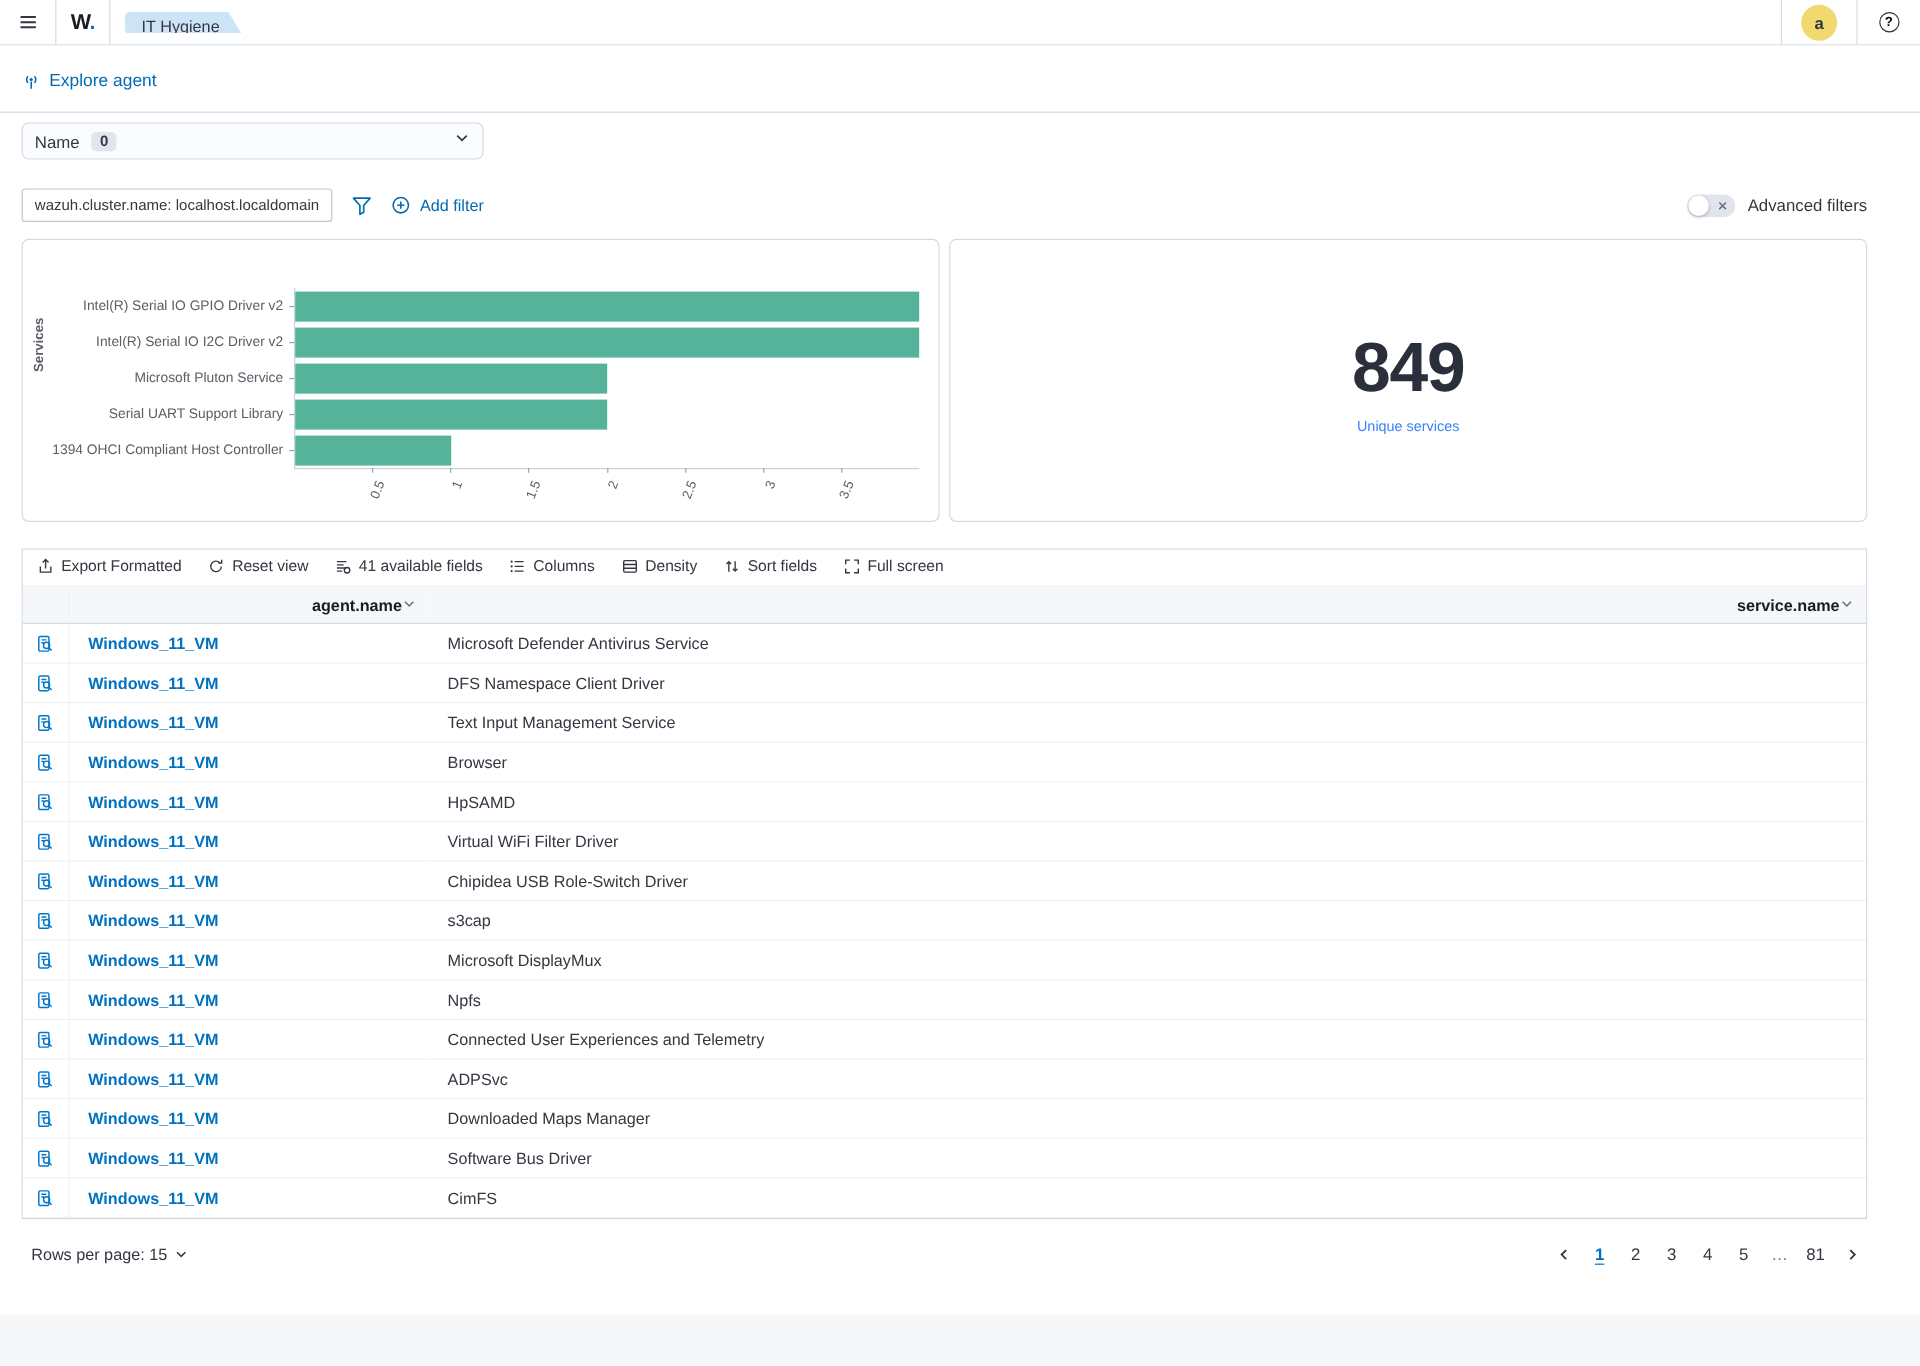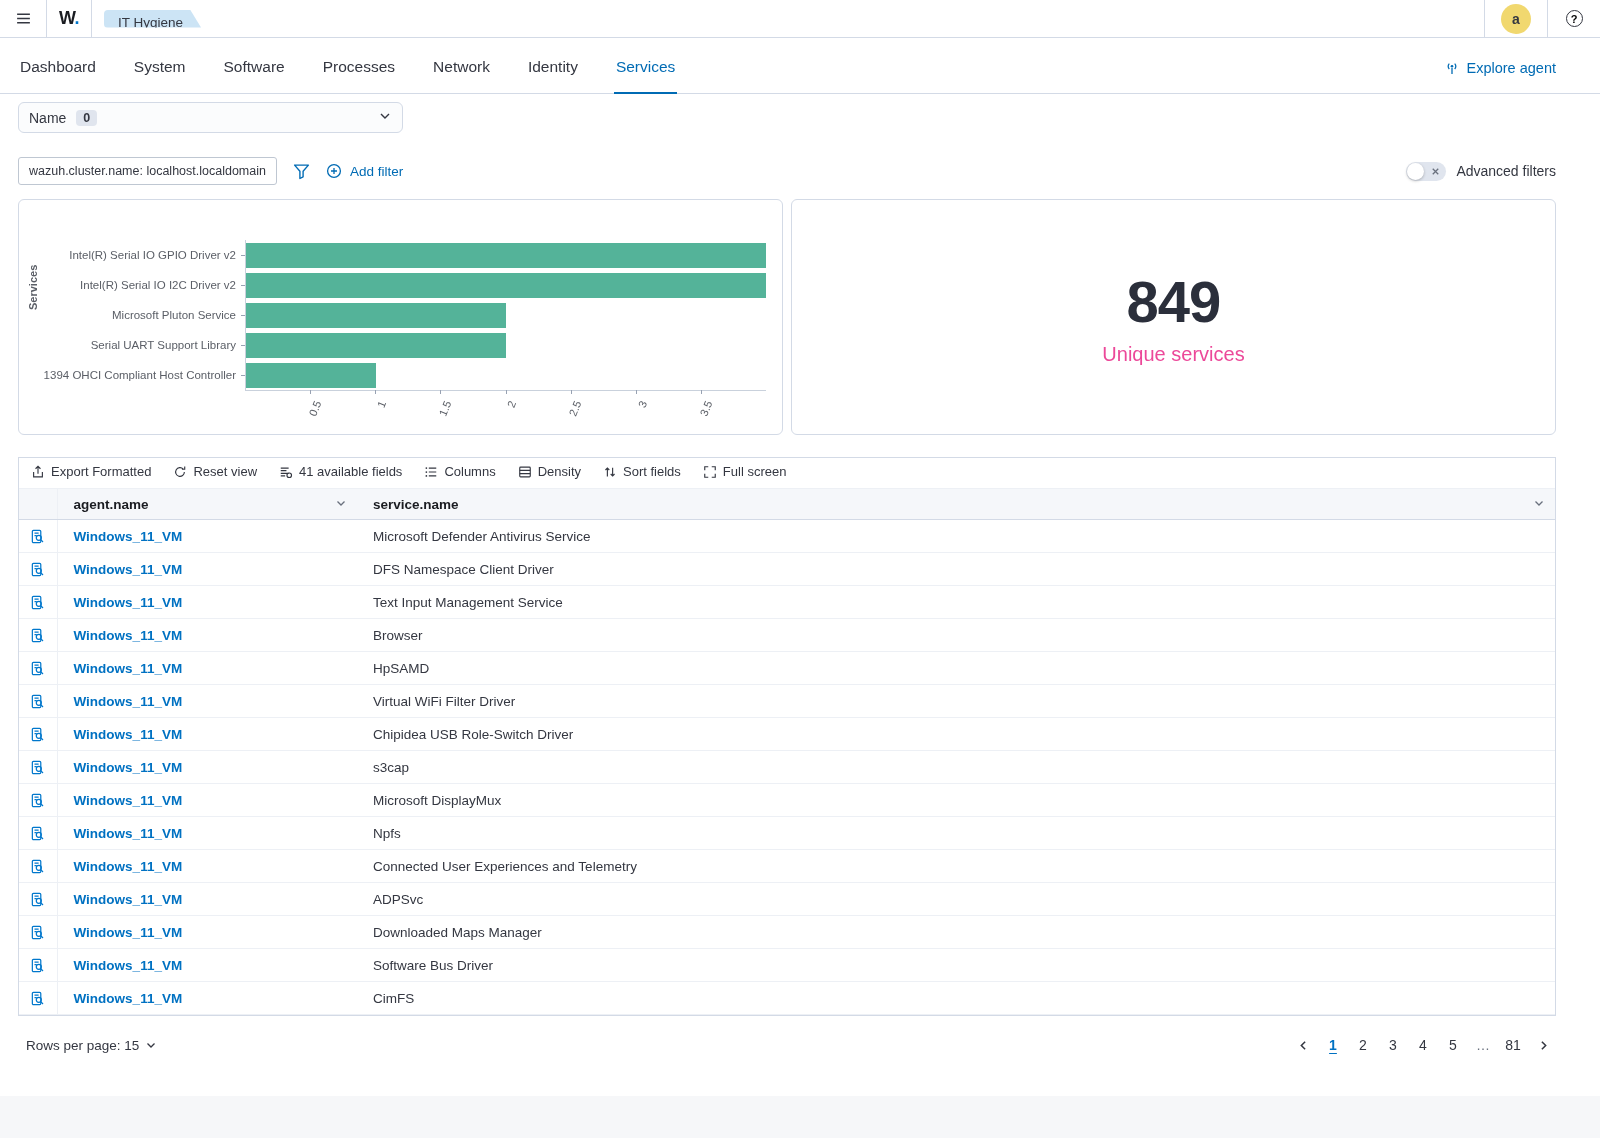--- a/index.html
+++ b/index.html
@@ -73,35 +73,35 @@
   .bar { height:25px; background:var(--green); }
   .xaxis { grid-column:2; border-top:1px solid #C9D1DC; position:relative; height:52px; }
   .xtick { position:absolute; top:-1px; width:0; }
   .xtick .tickmark { position:absolute; left:0; top:0; width:1px; height:4px; background:#98A2B3; }
   .xtick .ticklabel { position:absolute; right:-2px; top:9px; font-size:11px; color:#5A5E66;
                       white-space:nowrap; transform:rotate(-68deg); transform-origin:top right; display:block; }
   .ylabel { position:absolute; left:-6px; top:70px; transform:rotate(-90deg); transform-origin:left top;
             font-size:11px; font-weight:700; color:#5A5E66; }
   .metric-panel { flex:1; display:flex; flex-direction:column; align-items:center; justify-content:center; gap:8px; }
   .metric-value { font-size:58px; font-weight:700; color:#2B2F3B; letter-spacing:-1px; }
-  .metric-label { font-size:20px; color:#ec4899; }
+  .metric-label { font-size:12px; color:#3b82f6; }
 
   
   .table-block { margin:22px 44px 0 18px; border:1px solid var(--border); background:#fff; }
   .hits { text-align:center; padding:9px 0 6px; font-size:15px; }
   .hits .hits-num { font-weight:700; }
   .toolbar { display:flex; align-items:center; gap:22px; padding:6px 12px 9px; }
   .tbtn { display:flex; align-items:center; gap:6px; background:none; border:none; font-family:inherit;
           font-size:13px; color:#343741; cursor:pointer; }
   table { width:100%; border-collapse:collapse; table-layout:fixed; }
   thead th { background:#F5F7FA; border-top:1px solid var(--rowline); border-bottom:1px solid var(--border);
              font-size:13.5px; font-weight:700; color:#1A1C21; text-align:left; height:31px; padding:0 10px 0 16px; }
   th.icon-col, td.icon-col { width:38px; border-right:1px solid var(--rowline); padding:0; }
   th.agent-col { width:300px; }
-  .th-inner { display:flex; align-items:center; justify-content:space-between; cursor:pointer; }
+  .th-inner { display:flex; align-items:center; justify-content:flex-end; cursor:pointer; }
   .th-inner .chev { color:#69707D; }
   tbody td { border-bottom:1px solid var(--rowline); height:33px; font-size:13.5px; padding:0 10px 0 16px; }
   td.icon-col { text-align:center; }
   .expand-doc { color:#0077CC; background:none; border:none; cursor:pointer; display:inline-flex; margin-top:3px; }
   .agent-link { color:#0071C2; font-weight:700; text-decoration:none; cursor:pointer; }
   .service-cell { color:#343741; }
 
   
   .footer { margin:16px 44px 0 26px; display:flex; align-items:center; justify-content:space-between; }
   .rpp { display:flex; align-items:center; gap:6px; font-size:13.5px; background:none; border:none;
@@ -135,29 +135,20 @@
   <div class="avatar-wrap">
       <div class="avatar">a</div>
     </div>
   <div class="sep"></div>
   <button class="iconbtn help">
       <span class="qmark">?</span>
     </button>
 </header>
 
 <nav class="tabsbar">
-  <div class="tabs" id="tabs">
-      <button class="tab">Dashboard</button>
-      <button class="tab">System</button>
-      <button class="tab">Software</button>
-      <button class="tab">Processes</button>
-      <button class="tab">Network</button>
-      <button class="tab">Identity</button>
-      <button class="tab active">Services</button>
-    </div>
   <a class="explore">
     <span style="display:flex">
       <svg width="16" height="16" viewBox="0 0 16 16" fill="none" stroke="#006BB4" stroke-width="1.3">
         <circle cx="8" cy="6.3" r="1.3" fill="#006BB4" stroke="none"></circle>
           <path d="M8 8v6"></path>
         <path d="M5.3 9a3.8 3.8 0 0 1 0-5.4M10.7 3.6a3.8 3.8 0 0 1 0 5.4"></path>
       </svg>
     </span>
     <span>Explore agent</span>
   </a>

